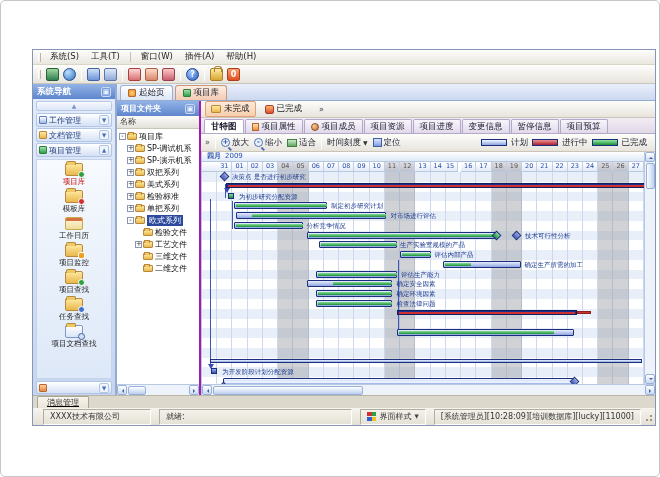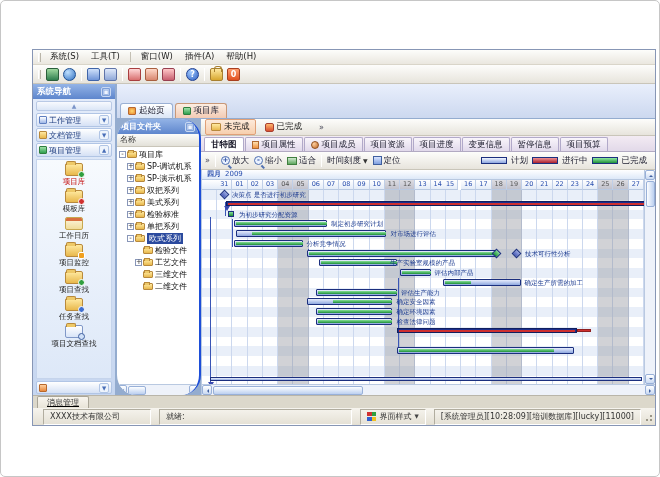--- a/index.html
+++ b/index.html
@@ -53,31 +53,31 @@
   .nicon.calendar::before { content:""; top:0; left:0; width:16px; height:3px; background:#d86f3f; border:none; border-radius:1px 1px 0 0; }
   .nicon.docsearch { background:linear-gradient(#ffffff,#d8e4f8); border:1px solid #8098c8; }
   .badge { position:absolute; right:-3px; bottom:-3px; width:7px; height:7px; border-radius:50%; border:1px solid #fff; }
   .b-green{background:#2f9f3f;} .b-red{background:#d03030;} .b-star{background:#f0a020;border-radius:2px;} .b-blue{background:#3f6fd0;} .b-mag{background:#cfe0f8;border:1px solid #3f5f9f;border-radius:50%;}
   .nlabel { font-size:7.5px; color:#1a1a1a; margin-top:1px; white-space:nowrap; }
   .nav-item.selected .nlabel { color:#c00000; }
   .nav-bottom { height:13px; flex:none; margin:2px 3px 1px; border:1px solid #b1c5e5; border-radius:2px; background:linear-gradient(#ffffff,#d5e1f5); display:flex; align-items:center; padding:0 2px; overflow:hidden; }
 
   
   .rightregion { flex:1; display:flex; flex-direction:column; overflow:hidden; }
-  .tabstrip { height:35px; flex:none; background:linear-gradient(#e9effc,#ccd8ef); display:flex; align-items:flex-end; padding-left:3px; border-bottom:1px solid #94accf; }
+  .tabstrip { height:17px; flex:none; background:linear-gradient(#e9effc,#ccd8ef); display:flex; align-items:flex-end; padding-left:3px; border-bottom:1px solid #94accf; }
   .dtab { height:15px; display:flex; align-items:center; gap:3px; padding:0 7px; font-size:8.5px; border:1px solid #9ab0d4; border-bottom:none; border-radius:3px 3px 0 0; background:linear-gradient(#ffffff,#dce6f6); color:#223; margin-right:2px; white-space:nowrap; }
   .dtab.active { background:linear-gradient(#fdeee2,#f3cbb4); border-color:#c89878; }
   .dt-ic { width:8px; height:8px; border-radius:1px; flex:none; }
   .dt-home{background:radial-gradient(circle,#ffd86f,#e8882f);border:1px solid #b8682f;}
   .dt-proj{background:linear-gradient(#9fe0a8,#2f9f4f);border:1px solid #2f7f3f;}
 
   .body { flex:1; display:flex; overflow:hidden; }
 
   
-  .tree { width:84px; flex:none; border-right:2px solid #1d4ed8; background:#fff; display:flex; flex-direction:column; overflow:hidden;border-radius:20px; }
+  .tree { width:84px; flex:none; border-right:2px solid #a21caf; background:#fff; display:flex; flex-direction:column; overflow:hidden; }
   .tree-colhead { height:13px; flex:none; background:linear-gradient(#fcfcfa,#e3e1d9); border-bottom:1px solid #c9c5b9; font-size:8px; color:#333; padding:0 3px; line-height:12px; }
   .tree-body { flex:1; overflow:hidden; padding-top:1px; }
   .tnode { height:12px; display:flex; align-items:center; font-size:8px; color:#111; white-space:nowrap; }
   .texp { width:7px; height:7px; flex:none; border:1px solid #8896b8; background:#fff; font-size:7px; line-height:5px; text-align:center; color:#333; margin-right:1px; }
   .tspace { width:8px; flex:none; }
   .tfold { width:10px; height:7px; flex:none; background:linear-gradient(#ffe9a0,#e8b84c); border:1px solid #b8893c; border-radius:1px; margin-right:2px; position:relative; }
   .tfold::before{content:"";position:absolute;top:-2px;left:0;width:4px;height:2px;background:#eec968;border:1px solid #b8893c;border-bottom:none;}
   .tlabel.selected { background:#2b4a9e; color:#fff; padding:0 2px; }
   .scroll-h { height:11px; flex:none; background:#eef2fa; border-top:1px solid #b9c9e1; display:flex; align-items:center; }
   .scroll-v { width:11px; flex:none; background:#eef2fa; border-left:1px solid #b9c9e1; display:flex; flex-direction:column; align-items:center; }
@@ -504,21 +504,21 @@
                       <div class="bar-label" style="left: 104.584px; top: 49.85px;">分析竞争情况</div>
                       <div class="bar-task" style="left: 105.156px; width: 188.976px; top: 59.62px;">
                         <div class="fill" style="left: 1px; width: 186.976px;"></div>
                       </div>
                       <div class="milestone green" style="left: 291.132px; top: 59.62px;"></div>
                       <div class="milestone" style="left: 310.944px; top: 59.62px;"></div>
                       <div class="bar-label" style="left: 322.944px; top: 59.62px;">技术可行性分析</div>
                       <div class="bar-task" style="left: 117.348px; width: 77.724px; top: 69.39px;">
                         <div class="fill" style="left: 1px; width: 75.724px;"></div>
                       </div>
-                      <div class="bar-label" style="left: 188px; top: 69.39px;">生产实验室规模的产品</div>
+                      <div class="bar-label" style="left: 198px; top: 69.39px;">生产实验室规模的产品</div>
                       <div class="bar-task" style="left: 198.12px; width: 30.48px; top: 79.16px;">
                         <div class="fill" style="left: 1px; width: 28.48px;"></div>
                       </div>
                       <div class="bar-label" style="left: 232.6px; top: 79.16px;">评估内部产品</div>
                       <div class="bar-task" style="left: 240.792px; width: 77.724px; top: 88.93px;">
                         <div class="fill" style="left: 1px; width: 26.5034px;"></div>
                       </div>
                       <div class="bar-label" style="left: 322.516px; top: 88.93px;">确定生产所需的加工</div>
                       <div class="bar-task" style="left: 114.3px; width: 80.772px; top: 98.7px;">
                         <div class="fill" style="left: 1px; width: 78.772px;"></div>

